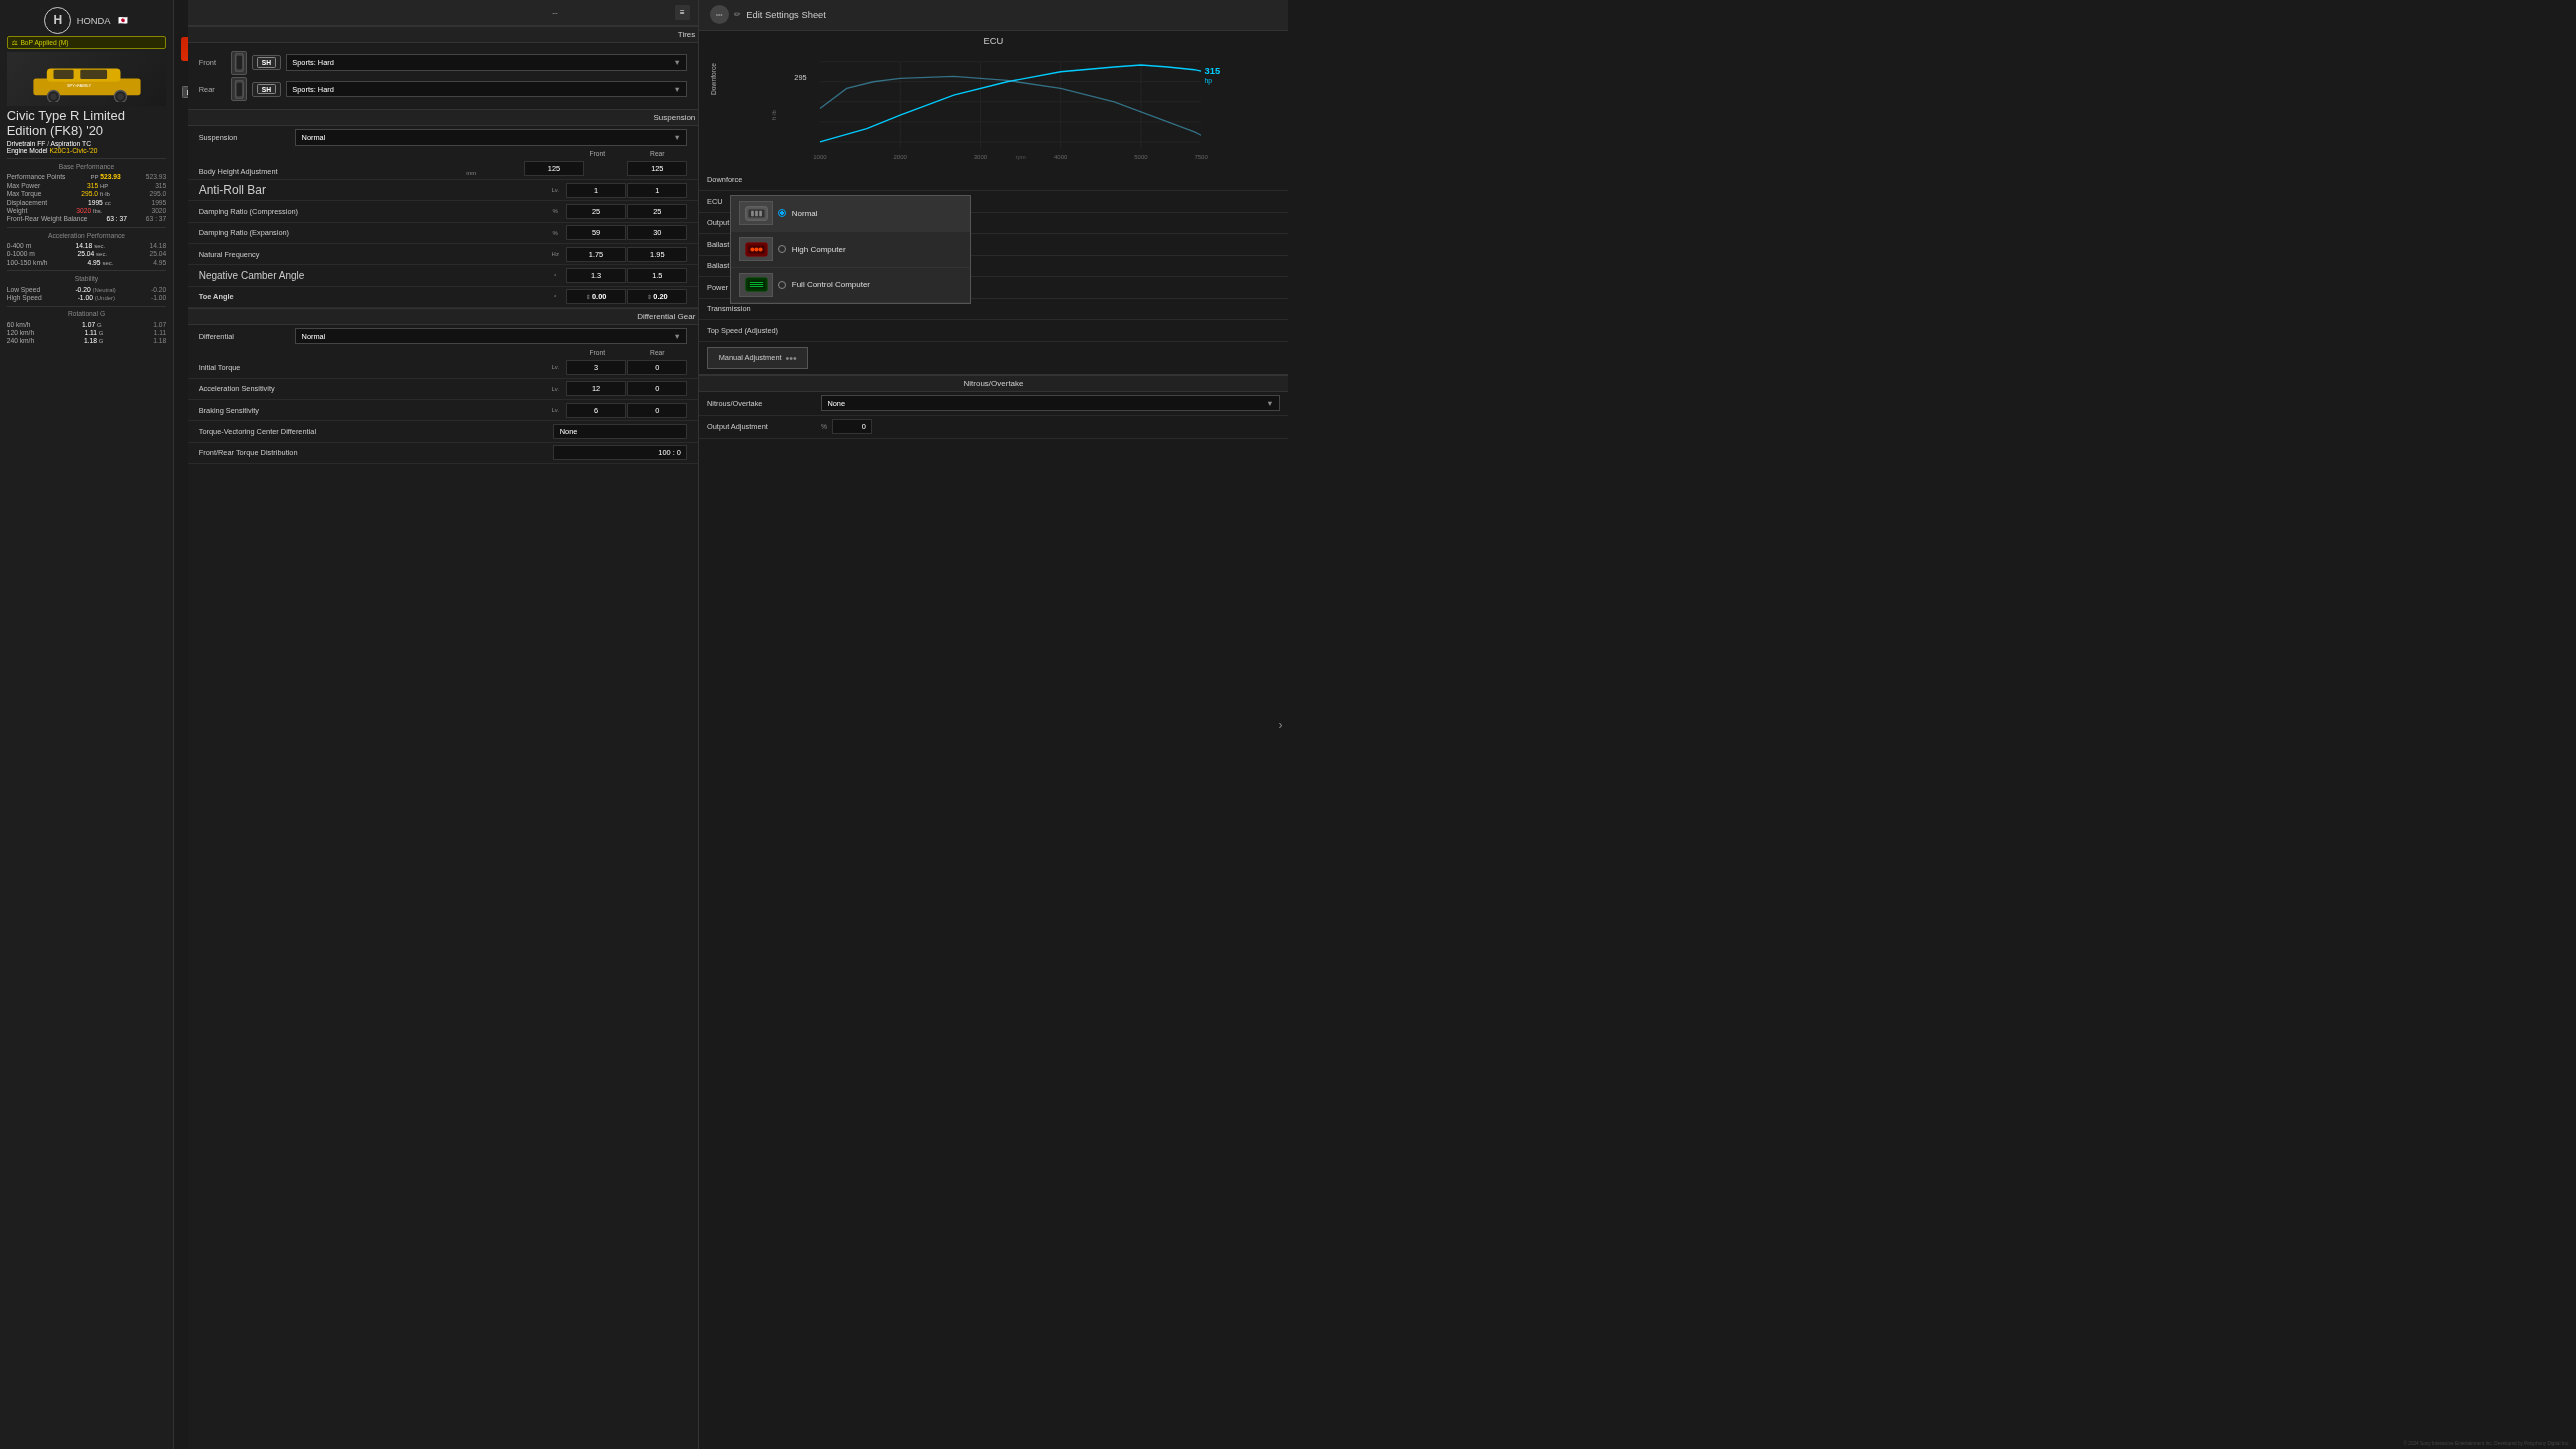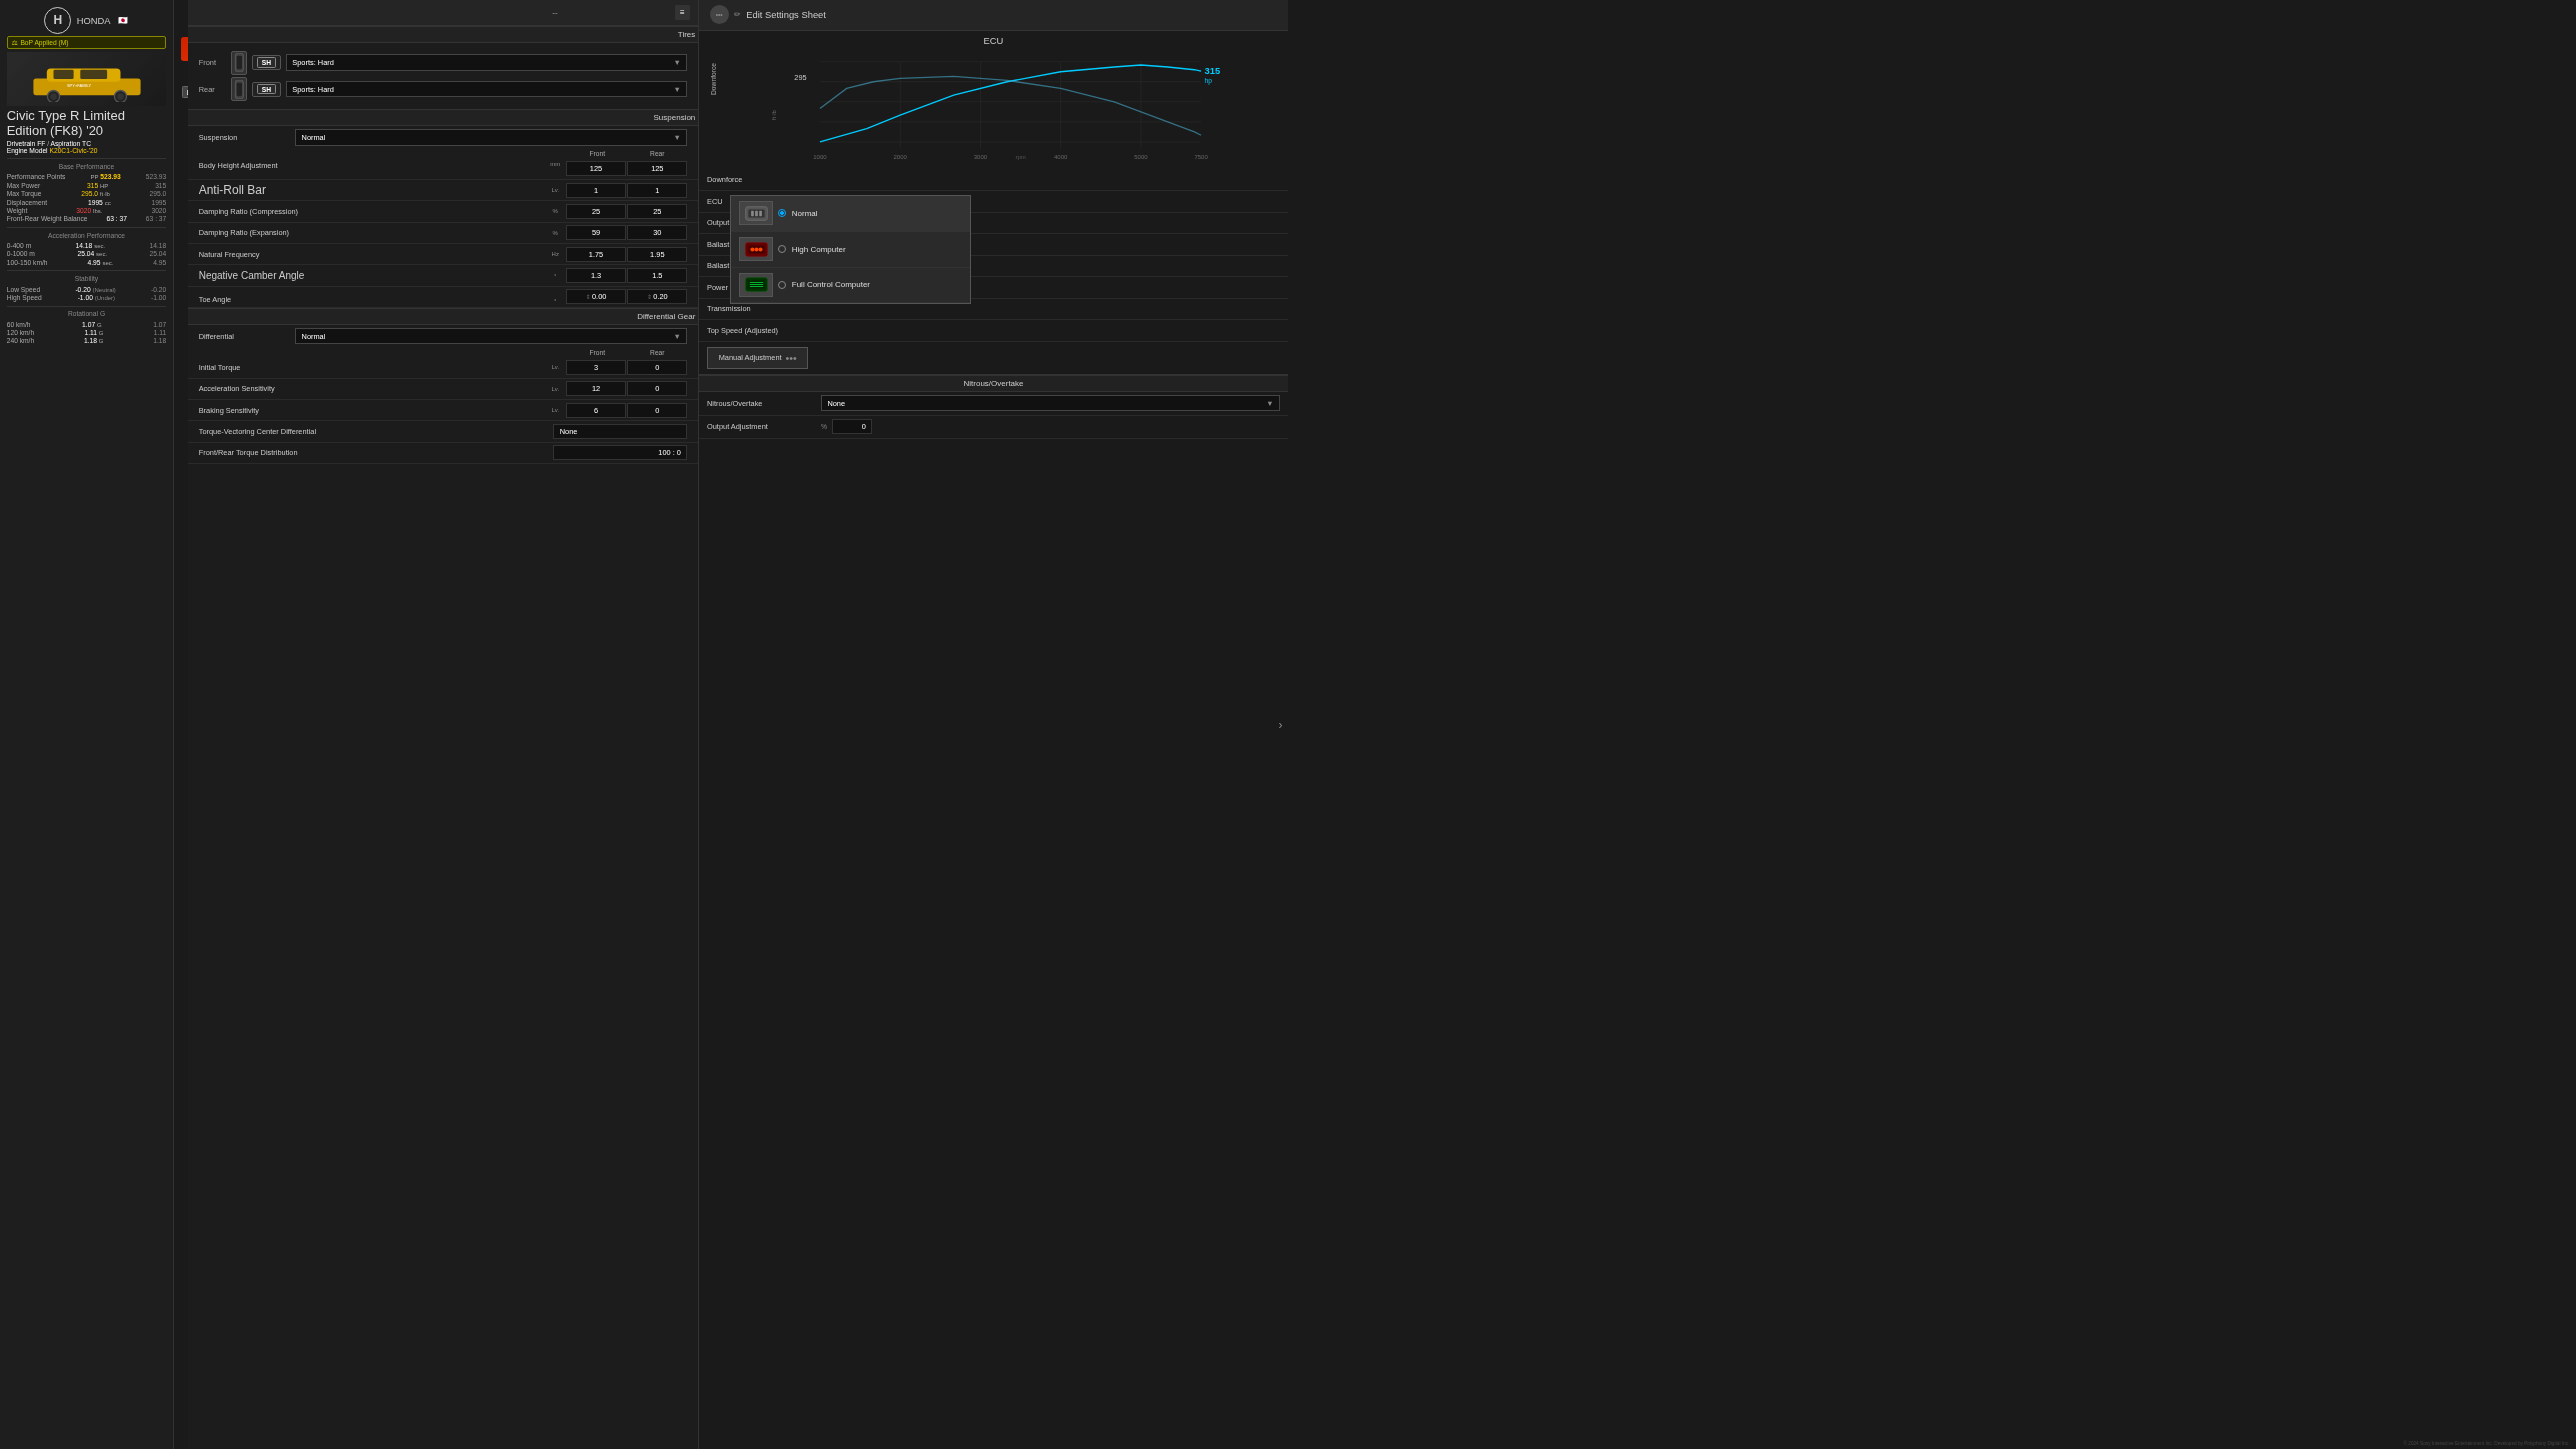--- a/index.html
+++ b/index.html
@@ -575,21 +575,21 @@
       </div>
     </div>
 
     <div style="display:flex;padding:1.3px 10.7px;">
       <div style="flex:1"></div>
       <div style="width:27px"></div>
       <div style="width:60px;text-align:center;color:#aaa;font-size:6.7px">Front</div>
       <div style="width:60px;text-align:center;color:#aaa;font-size:6.7px">Rear</div>
     </div>
 
-    <div style="display:flex;align-items:flex-start;padding:2.7px 10.7px;border-bottom:0.7px solid #2a2a2a;">
+    <div style="display:flex;align-items:flex-end;padding:2.7px 10.7px;border-bottom:0.7px solid #2a2a2a;gap:42px;">
       <span style="flex:1;color:#ccc;font-size:7.4px">Body Height Adjustment</span>
       <span style="width:21.5px;color:#888;font-size:6px;text-align:center">mm</span>
       <div style="width:60px;text-align:center;background:#111;border:0.7px solid #333;padding:2px;font-size:7.4px">125</div>
       <div style="width:60px;text-align:center;background:#111;border:0.7px solid #333;padding:2px;font-size:7.4px;margin-left:1.3px">125</div>
     </div>
 
     <div style="display:flex;align-items:center;padding:2.7px 10.7px;border-bottom:0.7px solid #2a2a2a;">
       <span style="flex:1;color:#ccc;font-size:12px">Anti-Roll Bar</span>
       <span style="width:21.5px;color:#888;font-size:6px;text-align:center">Lv.</span>
       <div style="width:60px;text-align:center;background:#111;border:0.7px solid #333;padding:2px;font-size:7.4px">1</div>
@@ -617,21 +617,21 @@
       <div style="width:60px;text-align:center;background:#111;border:0.7px solid #333;padding:2px;font-size:7.4px;margin-left:1.3px">1.95</div>
     </div>
 
     <div style="display:flex;align-items:center;padding:2.7px 10.7px;border-bottom:0.7px solid #2a2a2a;">
       <span style="flex:1;color:#ccc;font-size:10px">Negative Camber Angle</span>
       <span style="width:21.5px;color:#888;font-size:6px;text-align:center">°</span>
       <div style="width:60px;text-align:center;background:#111;border:0.7px solid #333;padding:2px;font-size:7.4px">1.3</div>
       <div style="width:60px;text-align:center;background:#111;border:0.7px solid #333;padding:2px;font-size:7.4px;margin-left:1.3px">1.5</div>
     </div>
 
-    <div style="display:flex;align-items:flex-end;padding:2.7px 10.7px;border-bottom:0.7px solid #2a2a2a;">
+    <div style="display:flex;align-items:center;padding:2.7px 10.7px;border-bottom:0.7px solid #2a2a2a;font-weight:bold;">
       <span style="flex:1;color:#ccc;font-size:7.4px">Toe Angle</span>
       <span style="width:21.5px;color:#888;font-size:6px;text-align:center">°</span>
       <div style="width:60px;text-align:center;background:#111;border:0.7px solid #333;padding:2px;font-size:7.4px;display:flex;align-items:center;justify-content:center;gap:1.3px">
         <span style="color:#666;font-size:6px">⇕</span>
         <span>0.00</span>
       </div>
       <div style="width:60px;text-align:center;background:#111;border:0.7px solid #333;padding:2px;font-size:7.4px;margin-left:1.3px;display:flex;align-items:center;justify-content:center;gap:1.3px">
         <span style="color:#666;font-size:6px">⇕</span>
         <span>0.20</span>
       </div>

